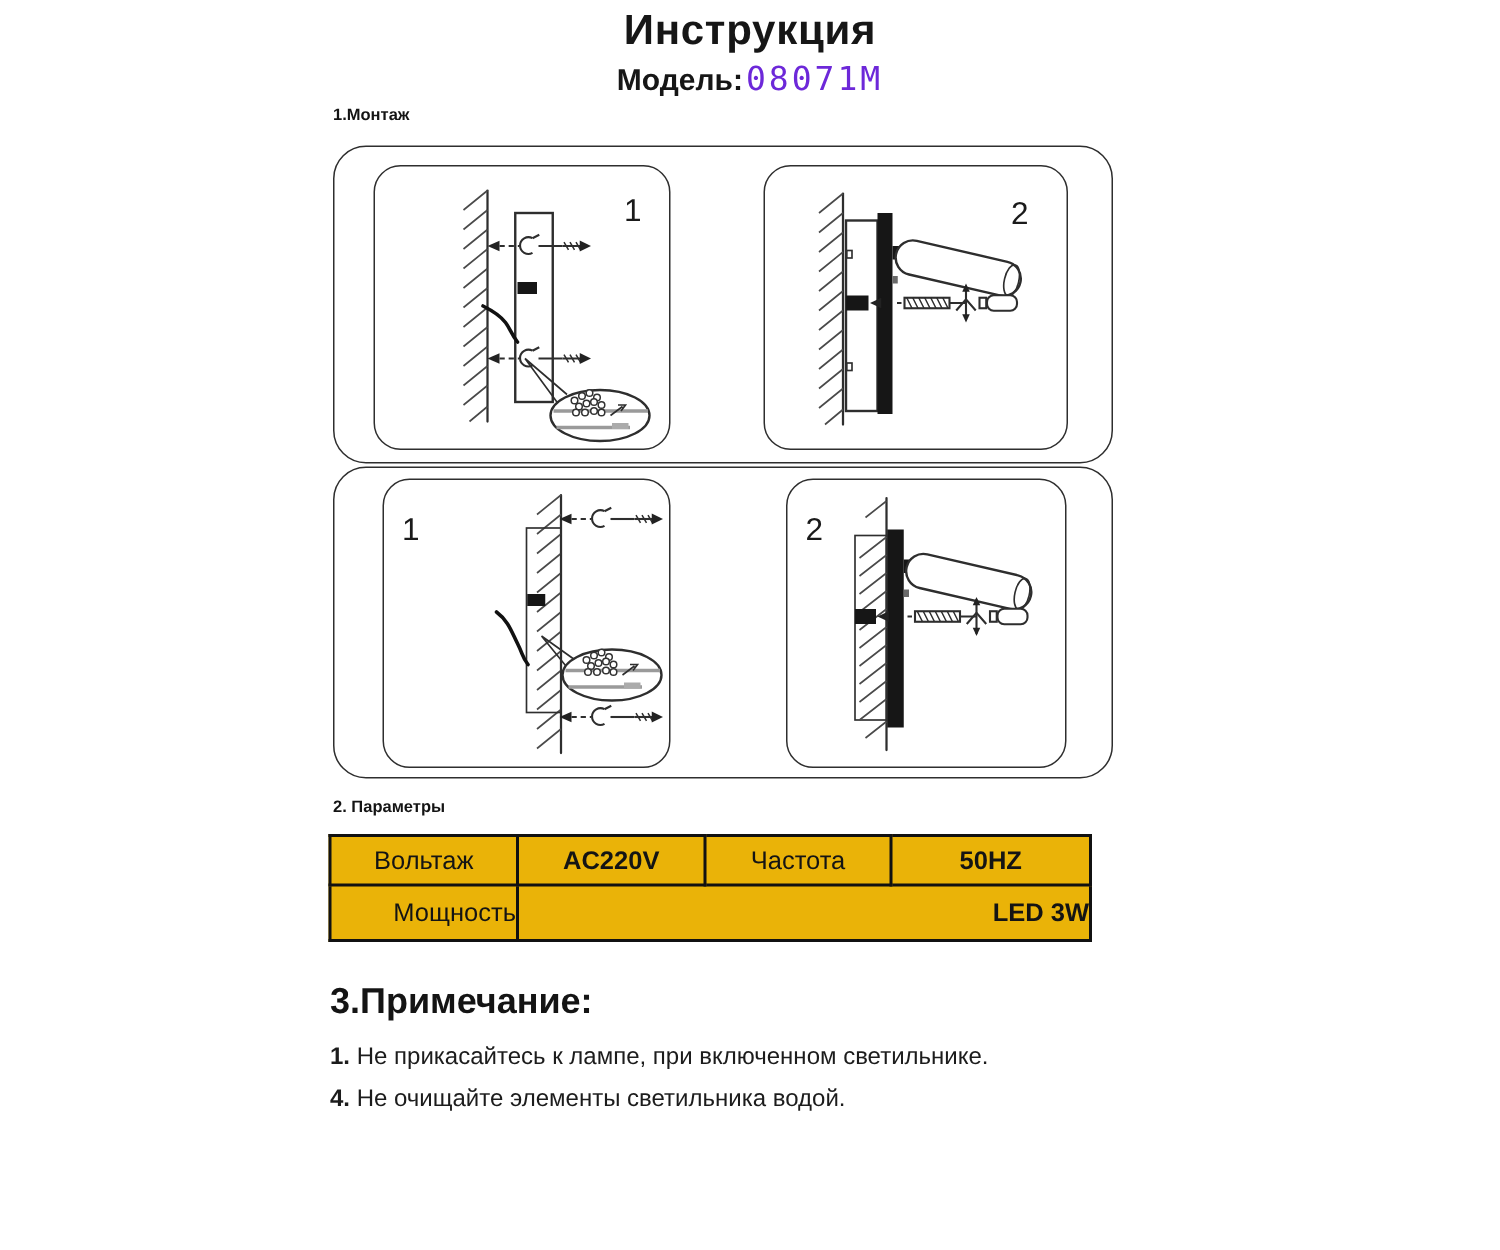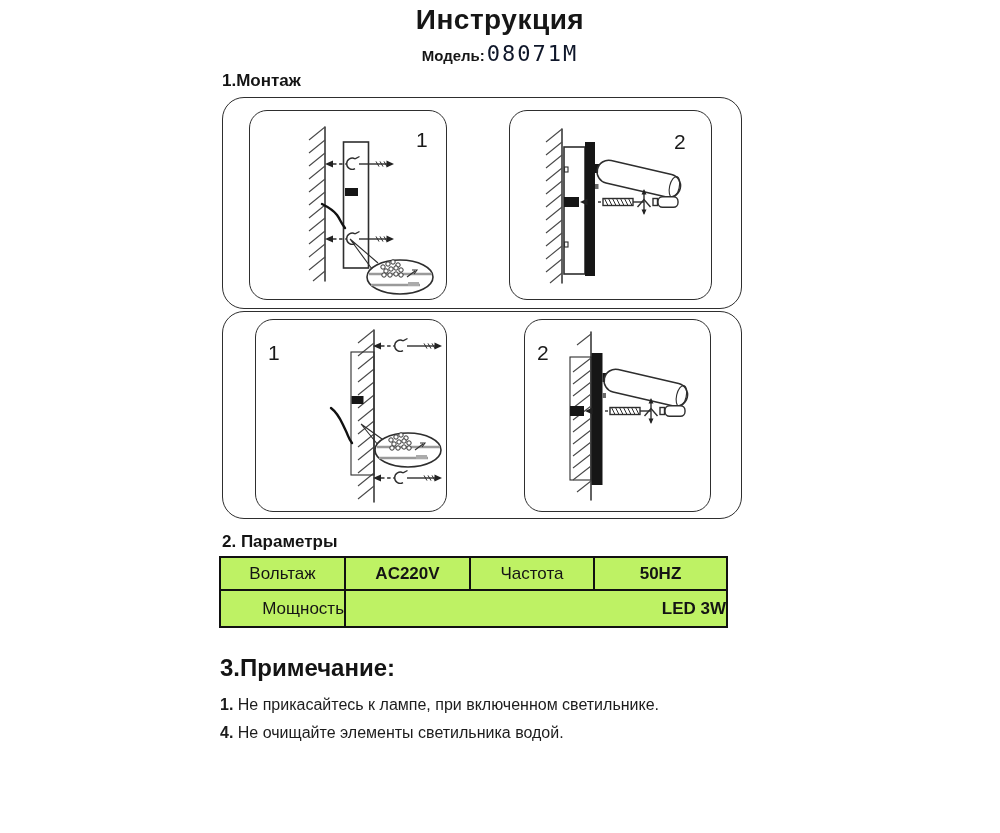--- a/index.html
+++ b/index.html
@@ -5,26 +5,26 @@
   html,body{margin:0;padding:0;}
   body{
     width:1000px;height:833px;background:#ffffff;position:relative;
     font-family:"Liberation Sans",sans-serif;color:#111;overflow:hidden;
   }
   .title{
     position:absolute;top:4px;left:0;width:100%;text-align:center;
     font-size:28px;font-weight:bold;letter-spacing:.5px;color:#161616;
   }
   .model-line{position:absolute;top:41px;left:0;width:100%;text-align:center;}
-  .model-label{font-weight:bold;font-size:15px;color:#161616;}
+  .model-label{font-weight:bold;font-size:20px;color:#161616;}
   .model-value{
     font-family:"DejaVu Sans Mono","Liberation Mono",monospace;
-    font-size:22px;letter-spacing:2px;color:#0f172a;margin-left:2px;
-  }
-  .sec-heading{position:absolute;font-size:17px;font-weight:bold;color:#141414;}
+    font-size:22px;letter-spacing:2px;color:#6d28d9;margin-left:2px;
+  }
+  .sec-heading{position:absolute;font-size:11px;font-weight:bold;color:#141414;}
   #h-montage{left:222px;top:71px;}
   #h-params{left:222px;top:532px;}
 
   .outer-panel{
     position:absolute;border:1.7px solid #2e2e2e;border-radius:22px;background:#fff;
   }
   #outer1{left:222px;top:97px;width:518px;height:210px;}
   #outer2{left:222px;top:311px;width:518px;height:206px;}
   .inner-panel{position:absolute;border:1.6px solid #2e2e2e;border-radius:18px;background:#fff;}
   #innerA{left:26px;top:12px;width:196px;height:188px;}
@@ -36,21 +36,21 @@
   svg .ln{stroke:#2e2e2e;stroke-width:1.5;fill:none;stroke-linecap:round;}
   svg .thin{stroke:#2e2e2e;stroke-width:1.1;fill:none;}
   svg .hatch{stroke:#4a4a4a;stroke-width:1.1;fill:none;}
   svg .fillb{fill:#161616;stroke:none;}
   svg .wht{fill:#ffffff;stroke:#2e2e2e;stroke-width:1.6;}
   svg .gray{stroke:#9a9a9a;stroke-width:2.4;fill:none;}
   svg .stepnum{font-family:"Liberation Sans",sans-serif;font-size:21px;fill:#1a1a1a;}
   svg .wire{stroke:#111;stroke-width:2.4;fill:none;stroke-linecap:round;}
 
   table.params{
-    position:absolute;left:219px;top:556px;border-collapse:collapse;background:#bef264;
+    position:absolute;left:219px;top:556px;border-collapse:collapse;background:#eab308;
     table-layout:fixed;
   }
   table.params td{
     border:2px solid #111;font-size:17px;text-align:center;vertical-align:middle;
     padding:0;color:#141414;
   }
   table.params tr.r1 td{height:31px;}
   table.params tr.r2 td{height:35px;text-align:right;}
   td.bval{font-weight:bold;}
   td.led-cell{text-align:left;padding-left:32px;font-weight:bold;}

